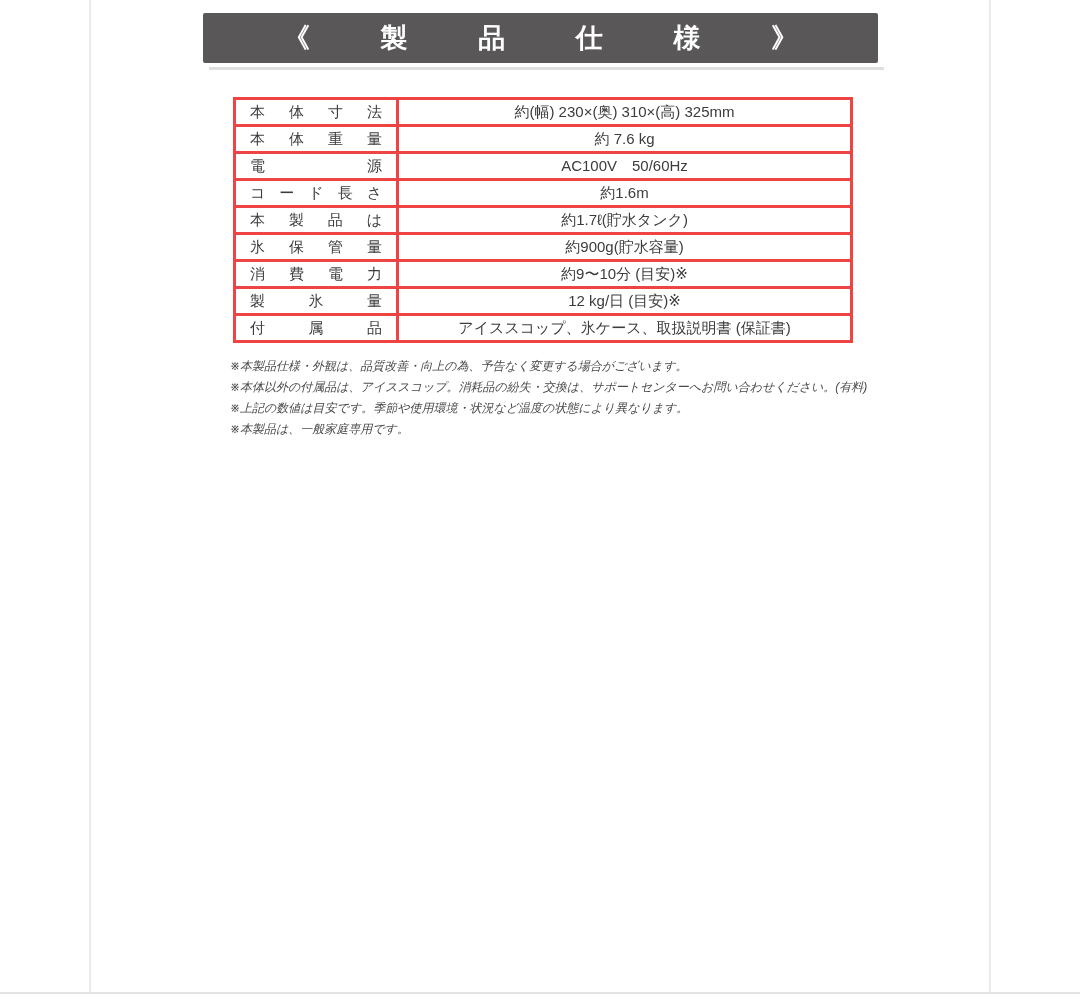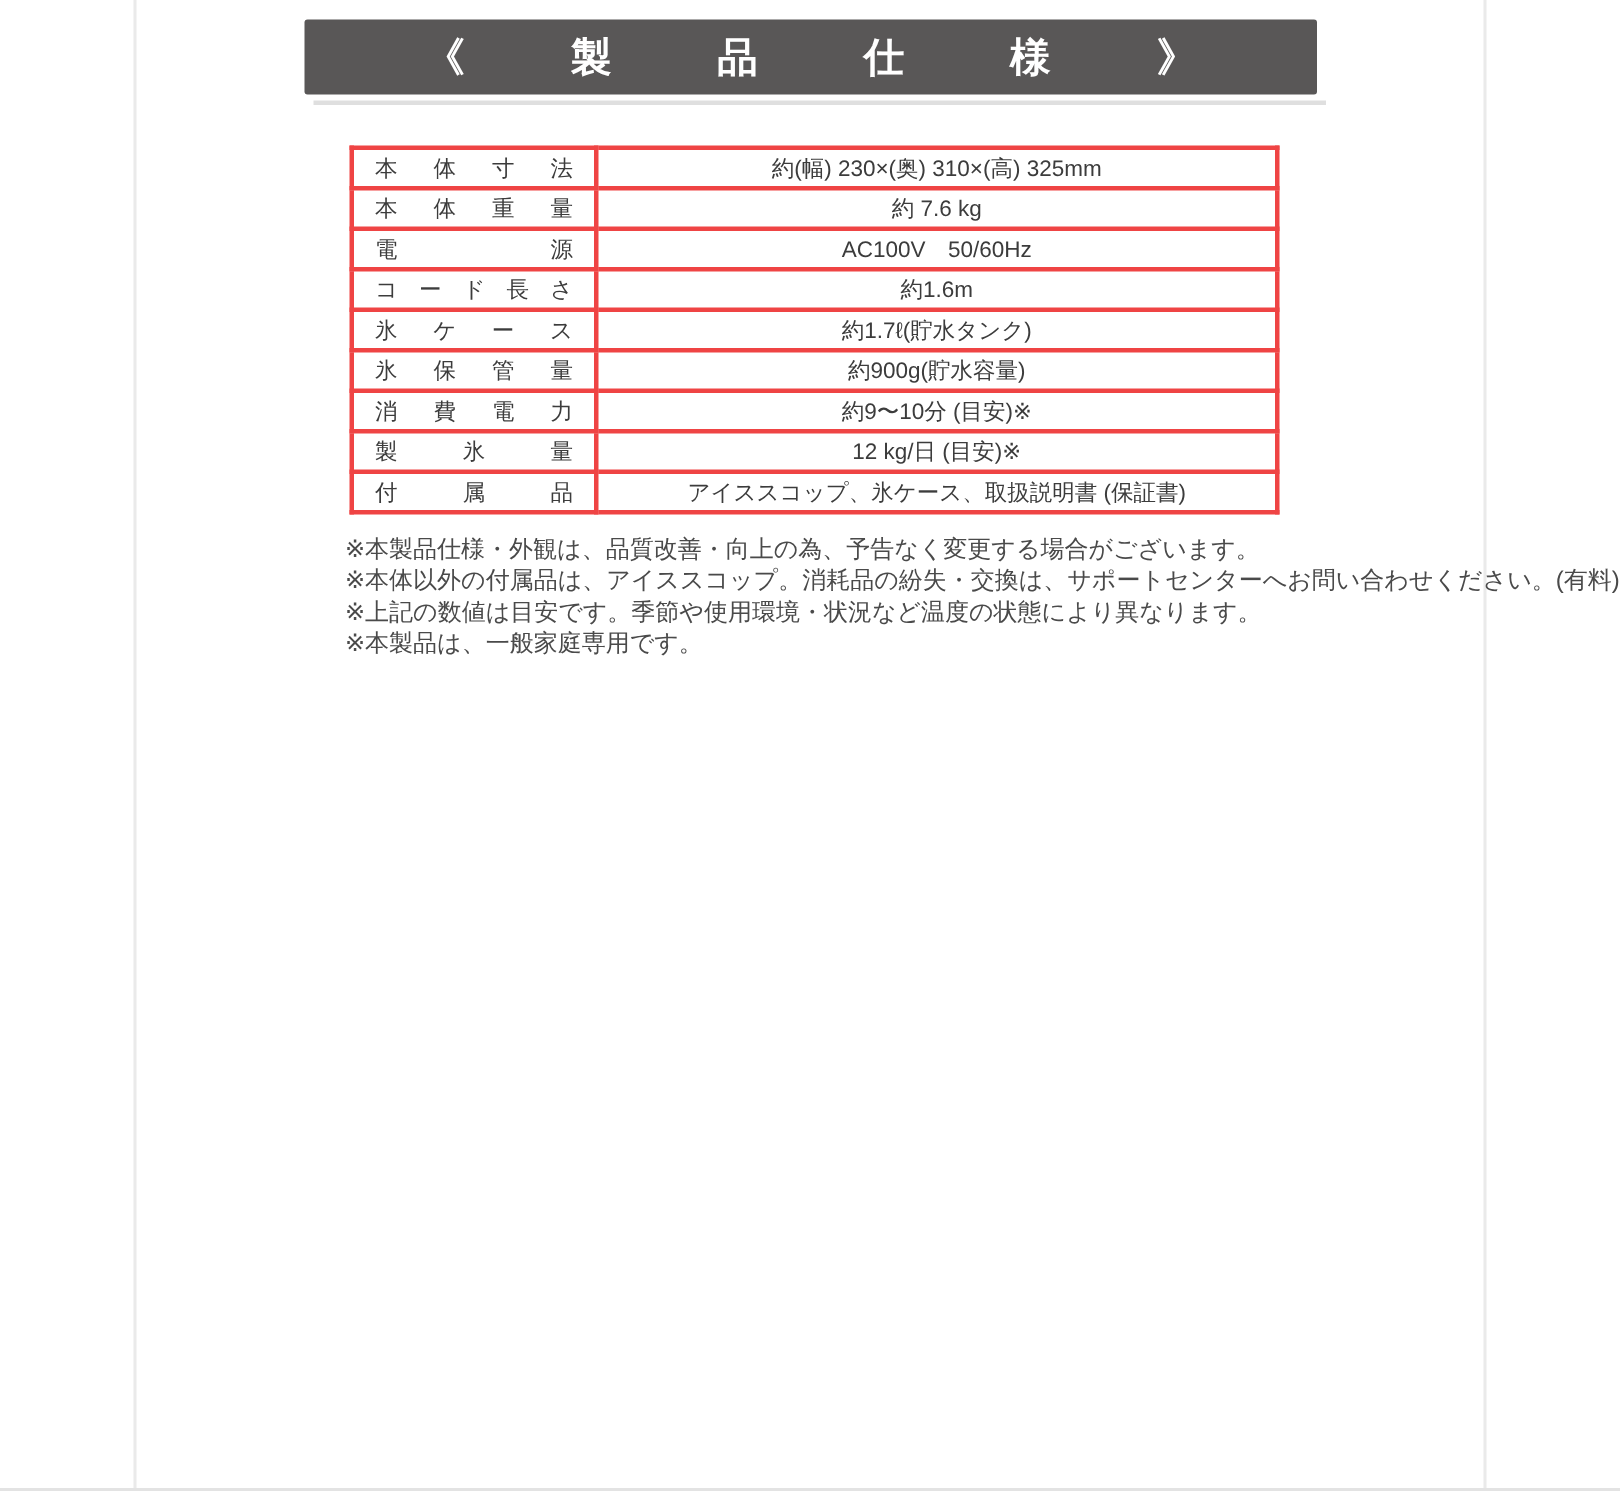--- a/index.html
+++ b/index.html
@@ -95,24 +95,25 @@
   }
 
   
   .footnotes {
     position: absolute;
     left: 230px;
     top: 356px;
     width: 640px;
   }
   .footnote-line {
-    font-size: 16px;
+    font-size: 12px;
     line-height: 21px;
     color: #4a4a4a;
     white-space: nowrap;
+    font-style: italic;
   }
 </style>
 </head>
 <body>
 
 <div class="page">
 
   <div class="vline left"></div>
   <div class="vline right"></div>
   <div class="hline-bottom"></div>
@@ -142,21 +143,21 @@
       </tr>
       <tr>
         <th>電源</th>
         <td>AC100V　50/60Hz</td>
       </tr>
       <tr>
         <th>コード長さ</th>
         <td>約1.6m</td>
       </tr>
       <tr>
-        <th>氷ケース</th>
+        <th>本製品は</th>
         <td>約1.7ℓ(貯水タンク)</td>
       </tr>
       <tr>
         <th>氷保管量</th>
         <td>約900g(貯水容量)</td>
       </tr>
       <tr>
         <th>消費電力</th>
         <td>約9〜10分 (目安)※</td>
       </tr>

